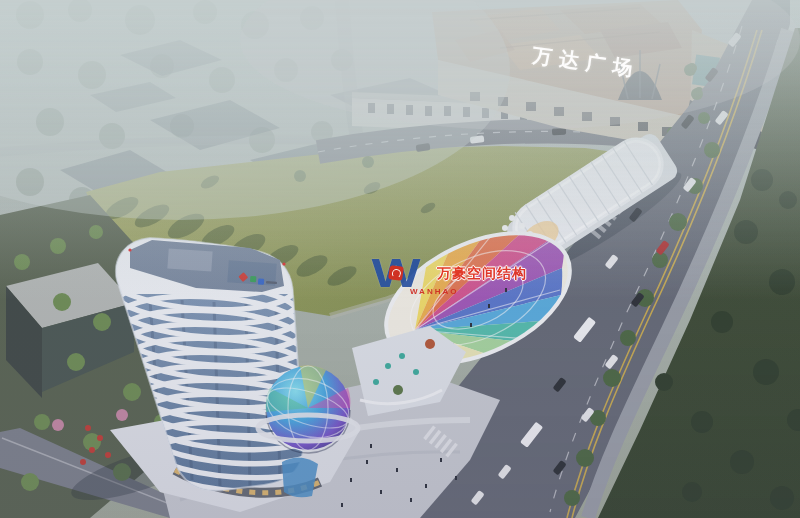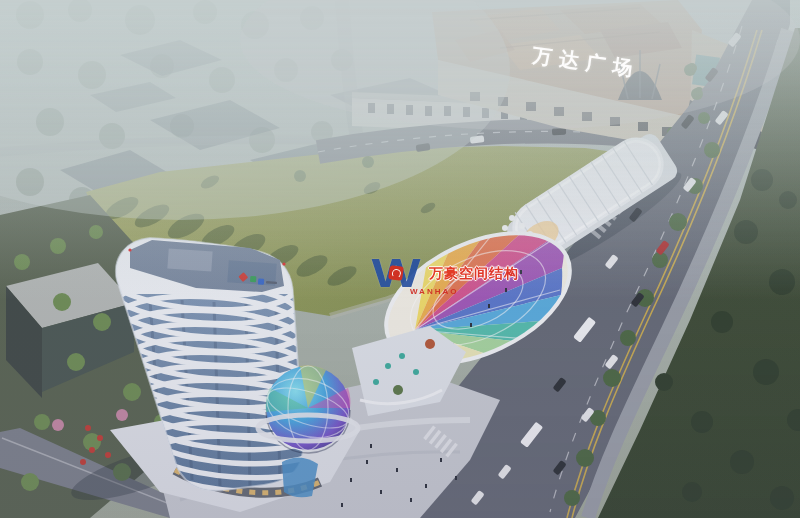--- a/index.html
+++ b/index.html
@@ -14,21 +14,21 @@
   .wm-w{display:block;font-size:40px;line-height:36px;font-weight:800;color:#2a52a0;
         transform:scaleX(1.3);transform-origin:center;text-align:center;
         text-shadow:0 0 1px rgba(255,255,255,.5);}
   .wm-sq{position:absolute;left:19px;top:11px;width:14px;height:14px;background:#d42b20;
          border-radius:3px;transform:rotate(8deg);display:flex;align-items:center;justify-content:center;}
   .wm-arc{width:7px;height:7px;border:1.5px solid #fff;border-radius:50%;border-bottom-color:transparent;}
   .wm-sub{display:block;margin-top:-4px;font-size:8px;font-weight:700;letter-spacing:2px;
           color:#cf2d24;text-align:right;margin-left:40px;}
   .wm-text{margin-top:11px;line-height:15px;white-space:nowrap;}
   .wm-line{display:block;font-size:14px;font-weight:700;color:#e23423;letter-spacing:1px;
-           text-shadow:1px 0 0 #fff,-1px 0 0 #fff,0 1px 0 #fff,0 -1px 0 #fff,0 0 2px #fff;}
+           text-shadow:1px 0 0 #fff,-1px 0 0 #fff,0 1px 0 #fff,0 -1px 0 #fff,0 0 2px #fff;margin-left:8px;}
 </style>
 </head>
 <body>
 
 <div class="scene">
 <svg width="800" height="518" viewBox="0 0 800 518">
   <defs>
     <linearGradient id="gHaze" x1="0" y1="0" x2="0" y2="1">
       <stop offset="0" stop-color="#b7c2c2"></stop>
           <stop offset="1" stop-color="#a0aa9b"></stop>

